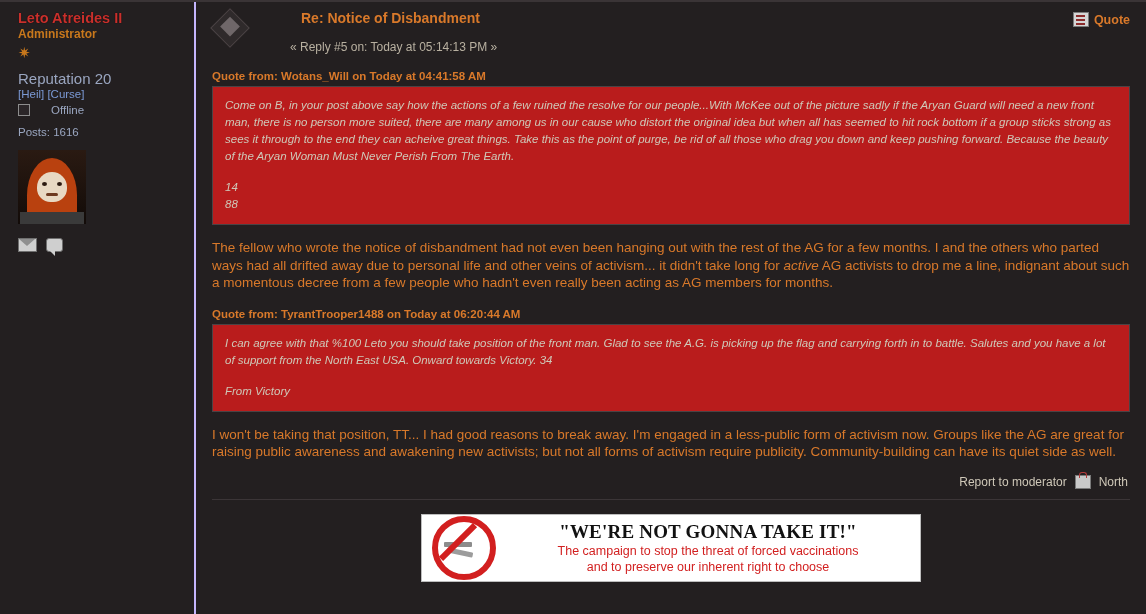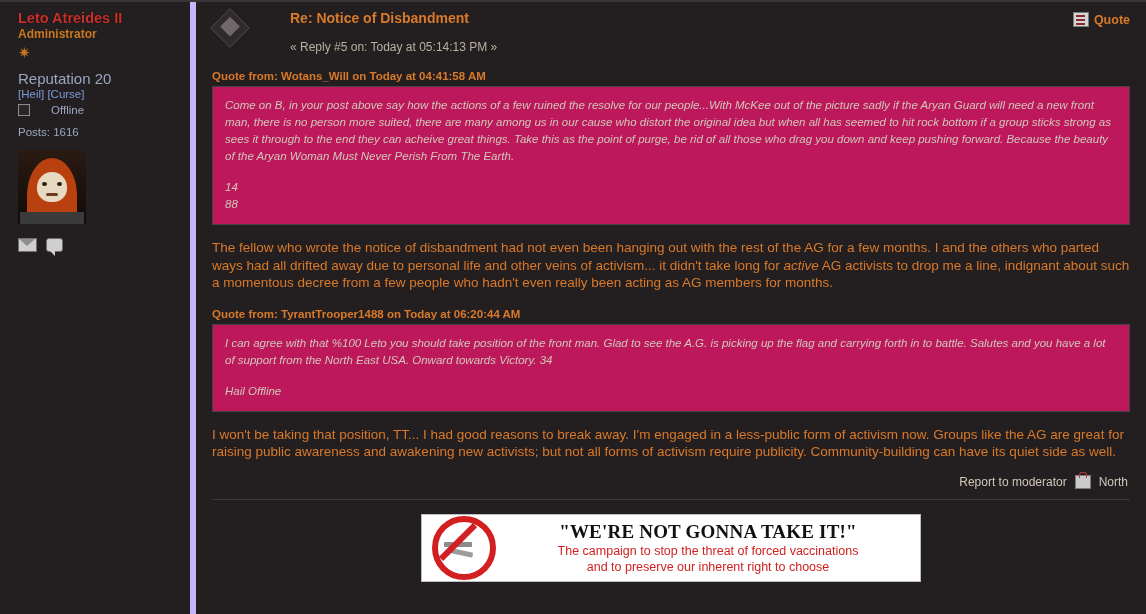--- a/index.html
+++ b/index.html
@@ -27,21 +27,21 @@
     display: flex;
     width: 100%;
     height: 100%;
   }
   
   .authorcol {
     width: 196px;
     flex: 0 0 196px;
     padding: 8px 10px 0 18px;
     box-sizing: border-box;
-    border-right: 6px solid #c4b5fd;
+    border-right: 2px solid #c4b5fd;
   }
   .author-name {
     color: #c9302c;
     font-weight: bold;
     font-size: 14.5px;
     line-height: 16px;
     margin-bottom: 1px;
     text-shadow: 0 0 1px #000;
   }
   .author-title {
@@ -219,20 +219,21 @@
   .subject-wrap {
     flex: 1 1 auto;
     min-width: 0;
     padding-left: 28px;
   }
   .subject {
     color: #d9792a;
     font-weight: bold;
     font-size: 14px;
     line-height: 17px;
+    margin-left: 11px;
   }
   .replyline {
     color: #b8b0a0;
     font-size: 12px;
     margin-top: 13px;
   }
   .quote-btn {
     display: flex;
     align-items: center;
     gap: 5px;
@@ -259,21 +260,21 @@
     box-shadow: 0 4px 0 #8a2b2b, 0 8px 0 #8a2b2b;
   }
   .quote-header {
     color: #d9792a;
     font-weight: bold;
     font-size: 11.5px;
     margin: 16px 0 4px 0;
   }
   .quote-box {
     border: 1px solid #4a4345;
-    background: #be185d;
+    background: #b91c1c;
     padding: 10px 18px 11px 12px;
     font-style: italic;
     font-size: 11.5px;
     line-height: 17px;
     color: #cfc8b8;
   }
   .quote-box p { margin: 0; }
   .quote-box p + p { margin-top: 14px; }
   .quote-box .tight + .tight { margin-top: 0; }
   .body-text {
@@ -450,21 +451,21 @@
         <p class="tight">88</p>
       </div>
 
       <p class="body-text">
         <span>The fellow who wrote the notice of disbandment had not even been hanging out with the rest of the AG for a few months. I and the others who parted ways had all drifted away due to personal life and other veins of activism... it didn't take long for <em>active</em> AG activists to drop me a line, indignant about such a momentous decree from a few people who hadn't even really been acting as AG members for months.</span>
       </p>
 
       <div class="quote-header">Quote from: TyrantTrooper1488 on Today at 06:20:44 AM</div>
       <div class="quote-box">
         <p>I can agree with that %100 Leto you should take position of the front man. Glad to see the A.G. is picking up the flag and carrying forth in to battle. Salutes and you have a lot of support from the North East USA. Onward towards Victory. 34</p>
-        <p>Hail Offline</p>
+        <p>From Victory</p>
       </div>
 
       <p class="body-text">I won't be taking that position, TT... I had good reasons to break away. I'm engaged in a less-public form of activism now. Groups like the AG are great for raising public awareness and awakening new activists; but not all forms of activism require publicity. Community-building can have its quiet side as well.</p>
 
       <div class="footer-row">
         <span class="report-link">Report to moderator</span>
         <span class="logged-icon"></span>
         <span class="logged-lbl">North</span>
       </div>
 

